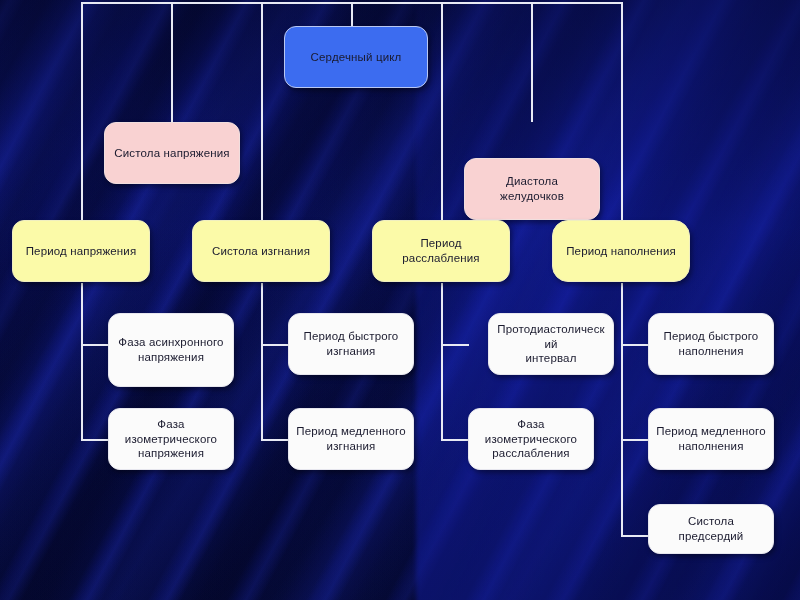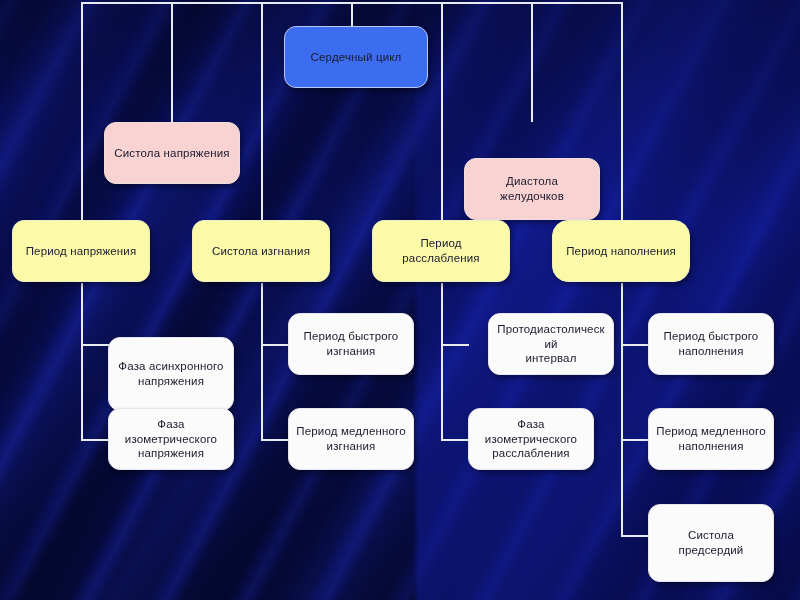--- a/index.html
+++ b/index.html
@@ -155,21 +155,21 @@
   <div class="node n-yellow" style="left:192px; top:220px; width:138px; height:62px;">
     <span>Систола изгнания</span>
   </div>
   <div class="node n-yellow" style="left:372px; top:220px; width:138px; height:62px;">
     <span>Период<br>расслабления</span>
   </div>
   <div class="node n-yellow" style="left:552px; top:220px; width:138px; height:62px;border-radius:16px;">
     <span>Период наполнения</span>
   </div>
 
-  <div class="node n-white" style="left:108px; top:313px; width:126px; height:74px;margin-top:24px;">
+  <div class="node n-white" style="left:108px; top:313px; width:126px; height:74px;">
     <span>Фаза асинхронного<br>напряжения</span>
   </div>
   <div class="node n-white" style="left:108px; top:408px; width:126px; height:62px;">
     <span>Фаза<br>изометрического<br>напряжения</span>
   </div>
 
   <div class="node n-white" style="left:288px; top:313px; width:126px; height:62px;">
     <span>Период быстрого<br>изгнания</span>
   </div>
   <div class="node n-white" style="left:288px; top:408px; width:126px; height:62px;">
@@ -182,17 +182,17 @@
   <div class="node n-white" style="left:468px; top:408px; width:126px; height:62px;">
     <span>Фаза<br>изометрического<br>расслабления</span>
   </div>
 
   <div class="node n-white" style="left:648px; top:313px; width:126px; height:62px;">
     <span>Период быстрого<br>наполнения</span>
   </div>
   <div class="node n-white" style="left:648px; top:408px; width:126px; height:62px;">
     <span>Период медленного<br>наполнения</span>
   </div>
-  <div class="node n-white" style="left:648px; top:504px; width:126px; height:78px;justify-content:flex-end;">
+  <div class="node n-white" style="left:648px; top:504px; width:126px; height:50px;justify-content:flex-end;">
     <span>Систола<br>предсердий</span>
   </div>
 
 </div>
 
 </body></html>

